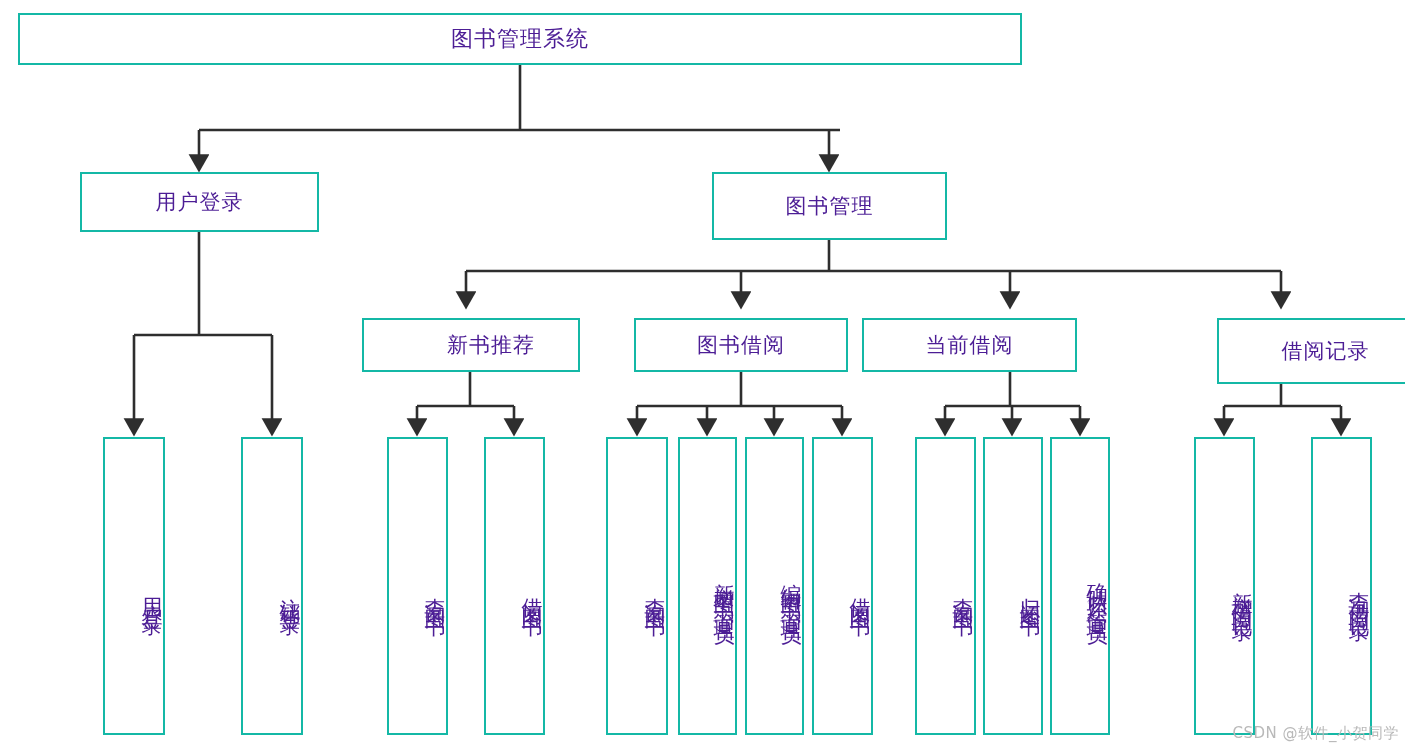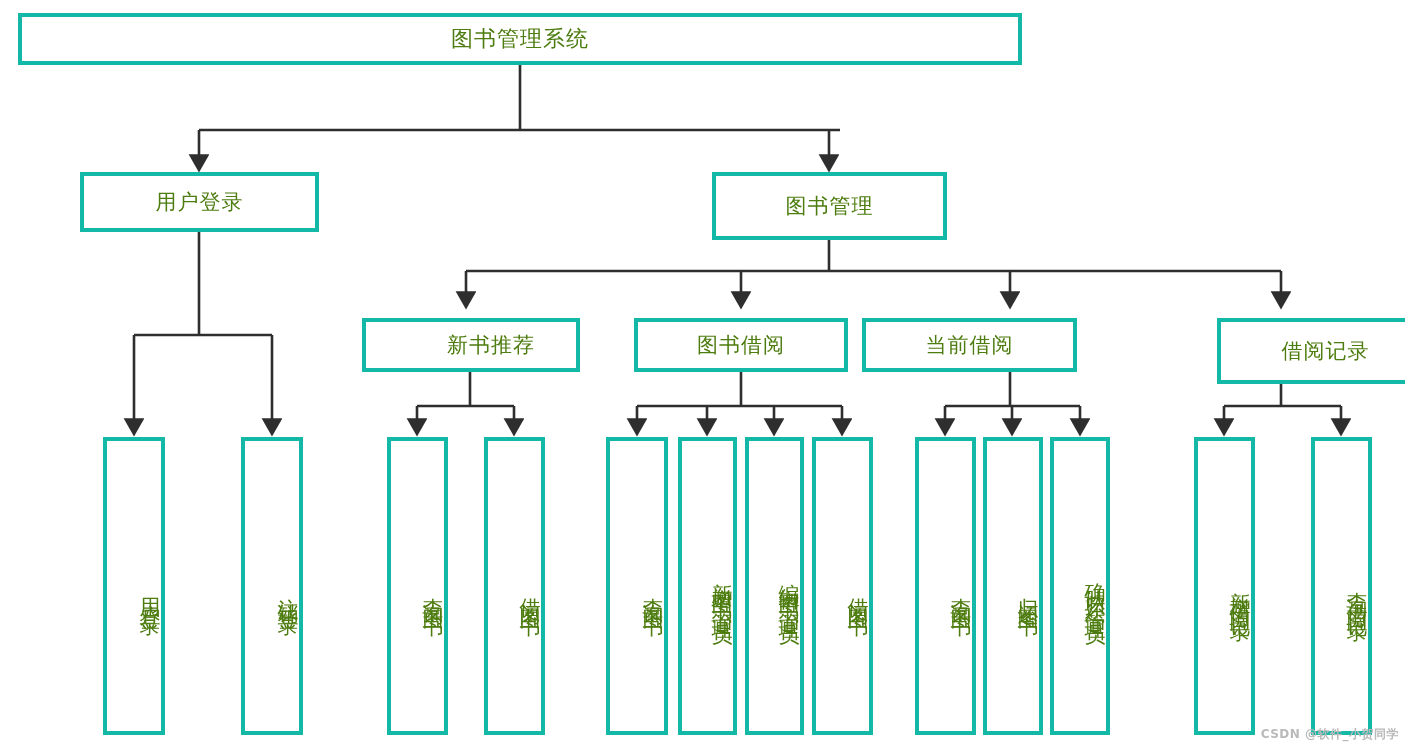--- a/index.html
+++ b/index.html
@@ -1,26 +1,26 @@
 <!DOCTYPE html>
 <html><head>
 <meta charset="utf-8">
 <style>
   html,body{margin:0;padding:0;background:#ffffff;}
   body{width:1405px;height:747px;font-family:"DejaVu Sans","Liberation Sans",sans-serif;}
   #canvas{position:relative;width:1405px;height:747px;overflow:hidden;background:#fff;}
   svg.lines{position:absolute;left:0;top:0;width:1405px;height:747px;pointer-events:none;}
-  .node{position:absolute;box-sizing:border-box;border:4px solid #14b8a6;background:#ffffff;
-        display:flex;align-items:center;justify-content:center;color:#4d7c0f;}
+  .node{position:absolute;box-sizing:border-box;border:2px solid #14b8a6;background:#ffffff;
+        display:flex;align-items:center;justify-content:center;color:#4c1d95;}
   .node.h{font-size:21px;letter-spacing:1px;}
   .node.v{writing-mode:vertical-rl;text-orientation:upright;font-size:21px;
           letter-spacing:6px;line-height:1.05;padding-top:14px;align-items:flex-start;justify-content:center;}
   #root{font-size:22px;}
-  .wm{position:absolute;right:6px;bottom:4px;font-size:12px;color:#b9b9b9;letter-spacing:.5px;
-      white-space:nowrap;font-family:"DejaVu Sans","Liberation Sans",sans-serif;font-weight:bold;}
+  .wm{position:absolute;right:6px;bottom:4px;font-size:15px;color:#b9b9b9;letter-spacing:.5px;
+      white-space:nowrap;font-family:"DejaVu Sans","Liberation Sans",sans-serif;}
 </style>
 </head>
 <body>
 
 <div id="canvas">
 
   <svg class="lines" viewBox="0 0 1405 747">
     <defs>
       <marker id="ah" markerWidth="12" markerHeight="12" refX="2.2" refY="4" orient="auto" markerUnits="strokeWidth">
         <path d="M0,0 L0,8 L7,4 z" fill="#2e2e2e"></path>

